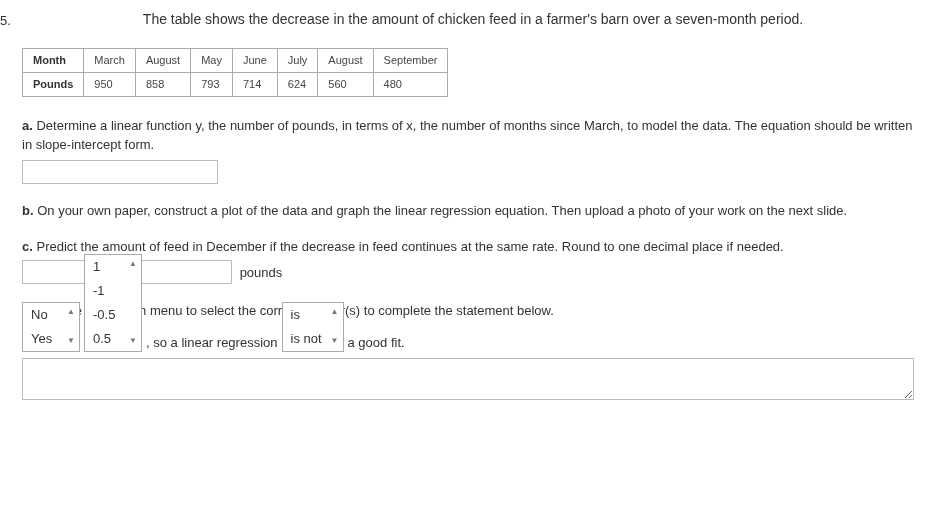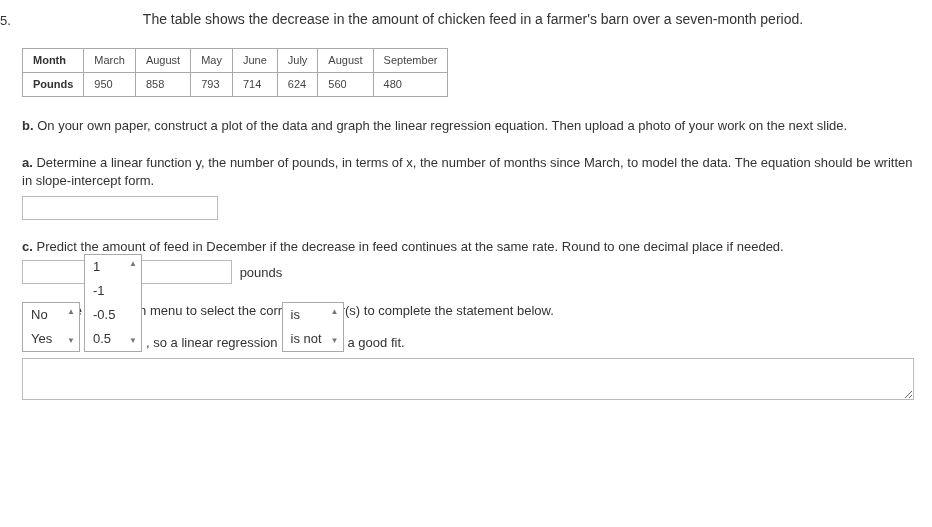--- a/index.html
+++ b/index.html
@@ -138,28 +138,28 @@
       <td>793</td>
       <td>714</td>
       <td>624</td>
       <td>560</td>
       <td>480</td>
     </tr>
   </tbody>
     </table>
 
   <div class="part">
-    <strong>b.</strong>
-    <span>On your own paper, construct a plot of the data and graph the linear regression equation. Then upload a photo of your work on the next slide.</span>
-  </div>
-
-  <div class="part">
     <span><strong>a.</strong>
     <span>Determine a linear function y, the number of pounds, in terms of x, the number of months since March, to model the data. The equation should be written in slope-intercept form.</span></span><br>
     <input class="textbox" type="text" style="">
+  </div>
+
+  <div class="part">
+    <strong>b.</strong>
+    <span>On your own paper, construct a plot of the data and graph the linear regression equation. Then upload a photo of your work on the next slide.</span>
   </div>
 
   <div class="part" style="">
     <strong>c.</strong>
     <span>Predict the amount of feed in December if the decrease in feed continues at the same rate. Round to one decimal place if needed.</span><br>
     <div style="margin-top:4px;">
       <input class="inline-input" type="text" style="">
       <span>pounds</span>
     </div>
   </div>

